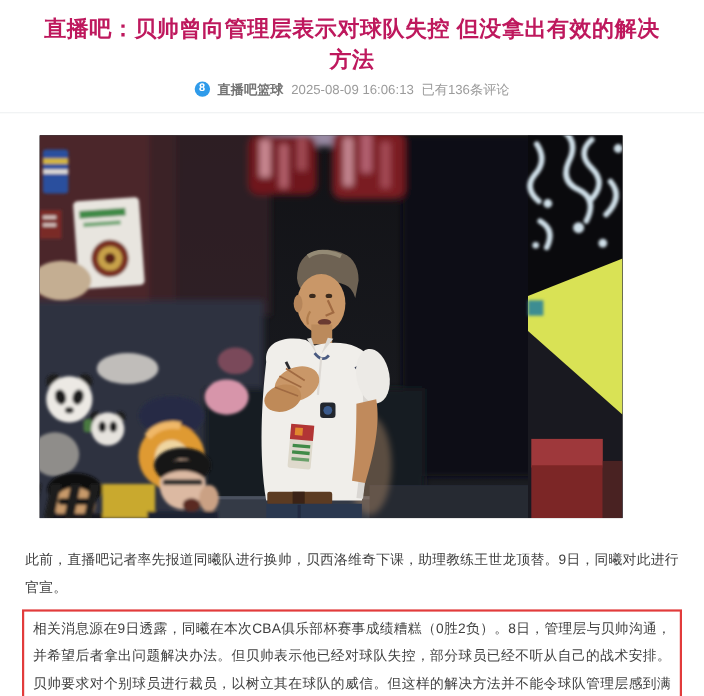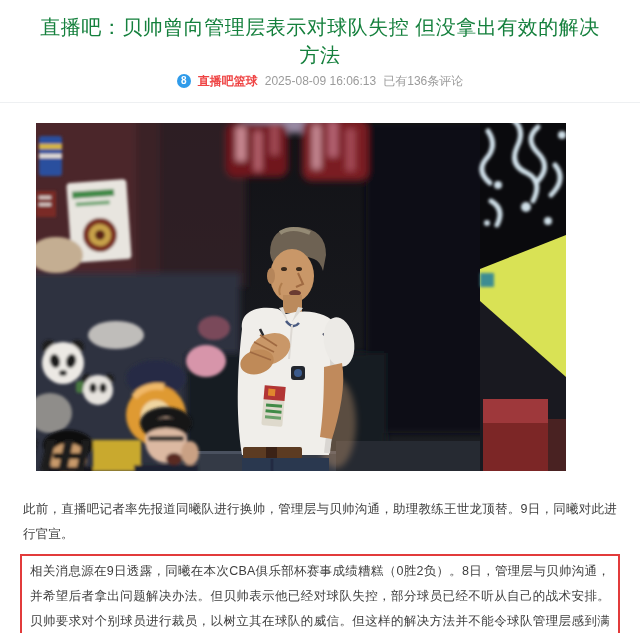--- a/index.html
+++ b/index.html
@@ -4,34 +4,34 @@
 <style>
   html,body{margin:0;padding:0;background:#ffffff;}
   body{
     width:640px;height:633px;overflow:hidden;
     font-family:"Liberation Sans","DejaVu Sans",sans-serif;
     color:#3c3c3c;
   }
   .page{width:640px;}
   .article-title{
     margin:13px 36px 0;
-    font-size:20px;line-height:28px;font-weight:normal;
-    color:#15803d;text-align:center;letter-spacing:0.5px;
+    font-size:20px;line-height:28px;font-weight:bold;
+    color:#be185d;text-align:center;letter-spacing:0.5px;
   }
   .meta{
     margin-top:3px;height:18px;
     display:flex;align-items:center;justify-content:center;gap:7px;
     font-size:12px;color:#9b9b9b;
   }
   .logo-badge{
     width:14px;height:14px;border-radius:50%;
     background:#2f9bea;color:#fff;font-size:10px;font-weight:bold;
     display:inline-flex;align-items:center;justify-content:center;line-height:1;
   }
-  .meta .source{color:#ef4444;font-weight:bold;}
+  .meta .source{color:#737373;font-weight:bold;}
   .divider{border:none;border-top:1px solid #eef0f2;margin:12px 0 0 0;}
   .photo{
     margin:20px 0 0 36px;width:530px;height:348px;
     overflow:hidden;background:#141418;padding:0;display:block;
   }
   .photo svg{display:block;}
   .para{
     margin:25px 23px 0;
     font-size:12.5px;line-height:25px;color:#3e3e3e;
     text-align:justify;letter-spacing:0.2px;
@@ -252,19 +252,19 @@
         </g>
 
         <rect x="207" y="324" width="59" height="12" rx="2" fill="#5b3a22"></rect>
         <rect x="230" y="324" width="11" height="12" fill="#3a2414"></rect>
         <path d="M206,335 L293,335 L293,348 L206,348 Z" fill="#2c3850"></path>
         <line x1="236" y1="336" x2="236" y2="348" stroke="#222c42" stroke-width="3"></line>
       </g>
     </svg>
   </figure>
 
-  <p class="para first">此前，直播吧记者率先报道同曦队进行换帅，管理层与贝帅沟通，助理教练王世龙顶替。9日，同曦对此进行官宣。</p>
+  <p class="para first">此前，直播吧记者率先报道同曦队进行换帅，贝西洛维奇下课，助理教练王世龙顶替。9日，同曦对此进行官宣。</p>
 
   <div class="highlight-box">
     <p class="para">相关消息源在9日透露，同曦在本次CBA俱乐部杯赛事成绩糟糕（0胜2负）。8日，管理层与贝帅沟通，并希望后者拿出问题解决办法。但贝帅表示他已经对球队失控，部分球员已经不听从自己的战术安排。贝帅要求对个别球员进行裁员，以树立其在球队的威信。但这样的解决方法并不能令球队管理层感到满意。当晚，双方再次沟通，贝帅仍然没有拿出有效的解决问题方法，这也成为压死骆驼的最后一根稻草。</p>
   </div>
 
 </div>
 
 </body></html>

